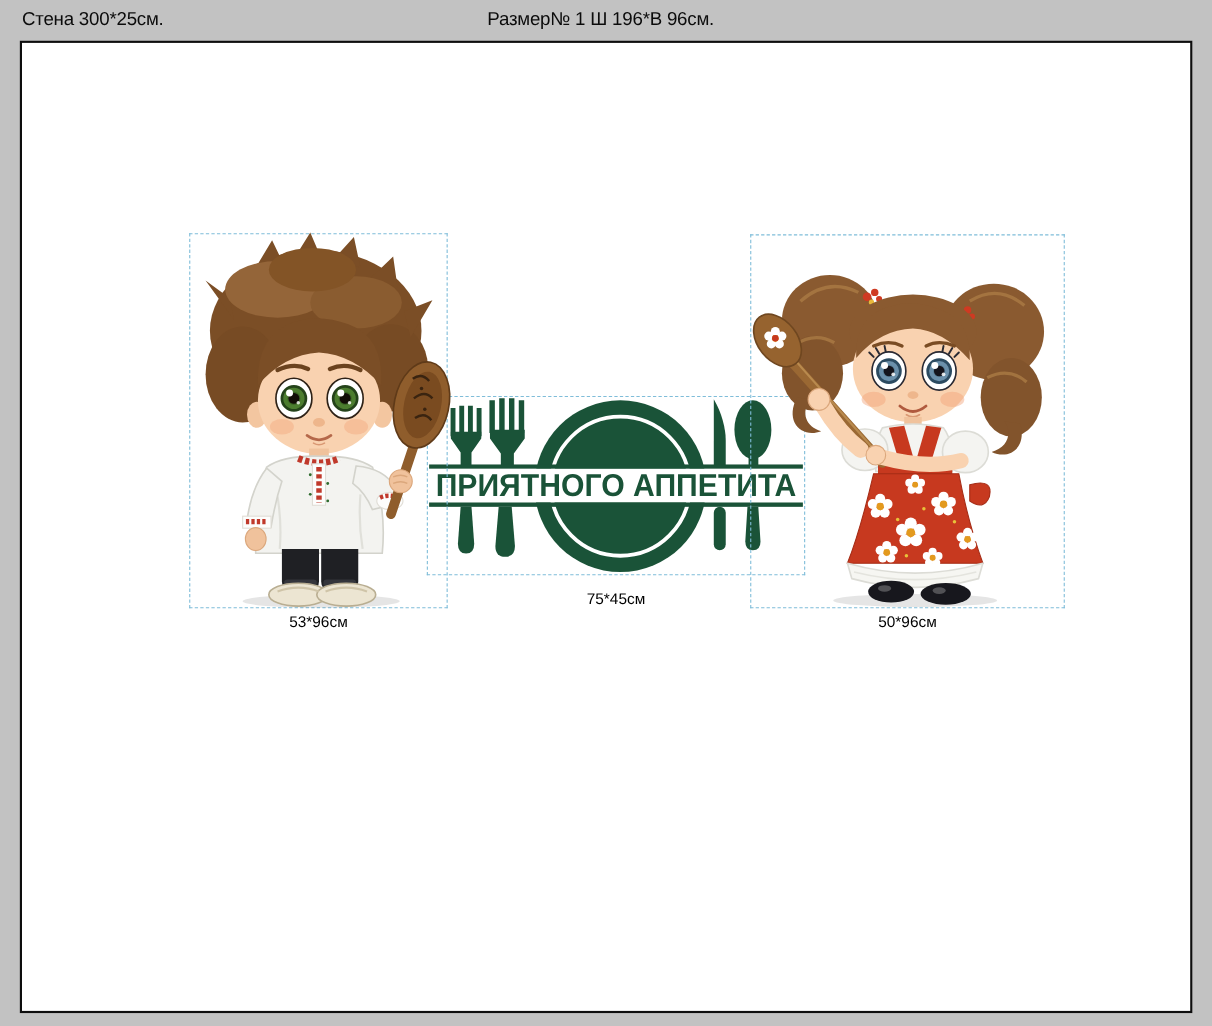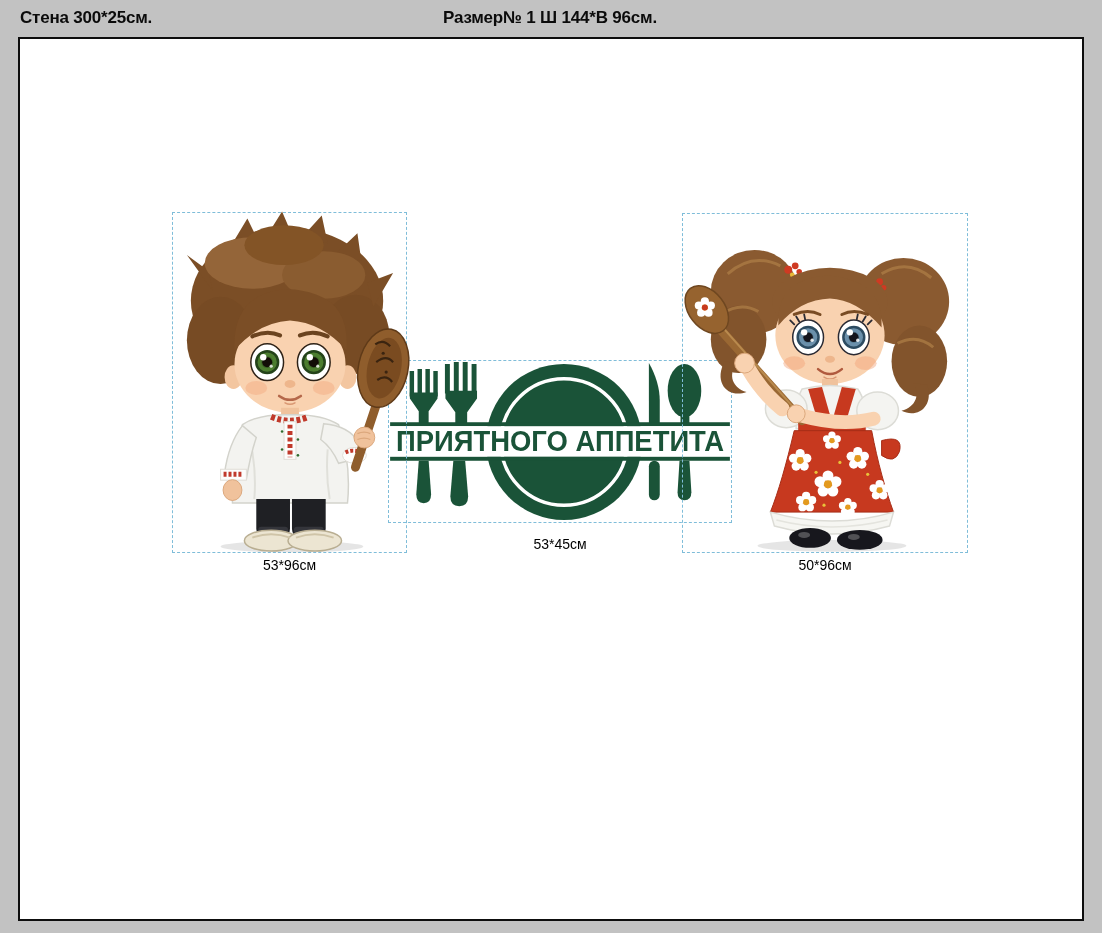--- a/index.html
+++ b/index.html
@@ -1,38 +1,38 @@
 <!DOCTYPE html>
 <html><head>
 <meta charset="utf-8">
 <style>
   html,body{margin:0;padding:0;background:#c2c2c2;font-family:"Liberation Sans",sans-serif;}
   .page{position:relative;width:1102px;height:933px;background:#c2c2c2;overflow:hidden;}
-  .header-label{position:absolute;top:8px;font-size:17px;font-weight:700;color:#0b0b0b;letter-spacing:-0.2px;white-space:nowrap;}
+  .header-label{position:absolute;top:8px;font-size:17px;font-weight:400;color:#0b0b0b;letter-spacing:-0.2px;white-space:nowrap;}
   #wall-label{left:20px;}
   #size-label{left:443px;}
   .canvas{position:absolute;left:18px;top:37px;width:1066px;height:884px;background:#ffffff;border:2px solid #0d0d0d;box-sizing:border-box;}
   .asset{position:absolute;border:1px dashed #7fbdd9;box-sizing:border-box;}
   #logo-box{left:388px;top:360px;width:344px;height:163px;z-index:1;text-align:center;}
   #boy-box{left:172px;top:212px;width:235px;height:341px;z-index:2;}
   #girl-box{left:682px;top:213px;width:286px;height:340px;z-index:3;}
   .asset svg{position:absolute;left:0;top:0;width:100%;height:100%;overflow:visible;}
   .size-label{position:absolute;font-size:14px;color:#000;text-align:center;z-index:4;}
   #boy-label{left:172px;top:557px;width:235px;}
   #logo-label{left:388px;top:536px;width:344px;}
   #girl-label{left:682px;top:557px;width:286px;}
   .logo-text{font-family:"Liberation Sans",sans-serif;font-weight:700;}
 </style>
 </head>
 <body>
 
 <div class="page">
 
   <div class="header-label" id="wall-label">Стена 300*25см.</div>
-  <div class="header-label" id="size-label">Размер№ 1 Ш 144*В 96см.</div>
+  <div class="header-label" id="size-label">Размер№ 1 Ш 196*В 96см.</div>
 
   <div class="canvas"></div>
 
   <div class="asset" id="logo-box">
     <svg viewBox="0 0 344 163" aria-hidden="true">
       <g fill="#1a5338">
 
         <g>
           <circle cx="176" cy="82" r="79"></circle>
           <circle cx="176" cy="82" r="64" fill="none" stroke="#ffffff" stroke-width="3.5"></circle>
@@ -299,16 +299,16 @@
       <g>
         <path d="M100,196 Q80,180 66,156" stroke="#f9d2b0" stroke-width="15" fill="none" stroke-linecap="round"></path>
         <circle cx="62" cy="150" r="10" fill="#f9d2b0" stroke="#dba77c" stroke-width="1"></circle>
         <path d="M192,206 Q160,214 120,203" stroke="#f9d2b0" stroke-width="14" fill="none" stroke-linecap="round"></path>
         <circle cx="114" cy="201" r="9" fill="#f9d2b0" stroke="#dba77c" stroke-width="1"></circle>
       </g>
     </svg>
   </div>
 
   <div class="size-label" id="boy-label">53*96см</div>
-  <div class="size-label" id="logo-label">53*45см</div>
+  <div class="size-label" id="logo-label">75*45см</div>
   <div class="size-label" id="girl-label">50*96см</div>
 
 </div>
 
 </body></html>

